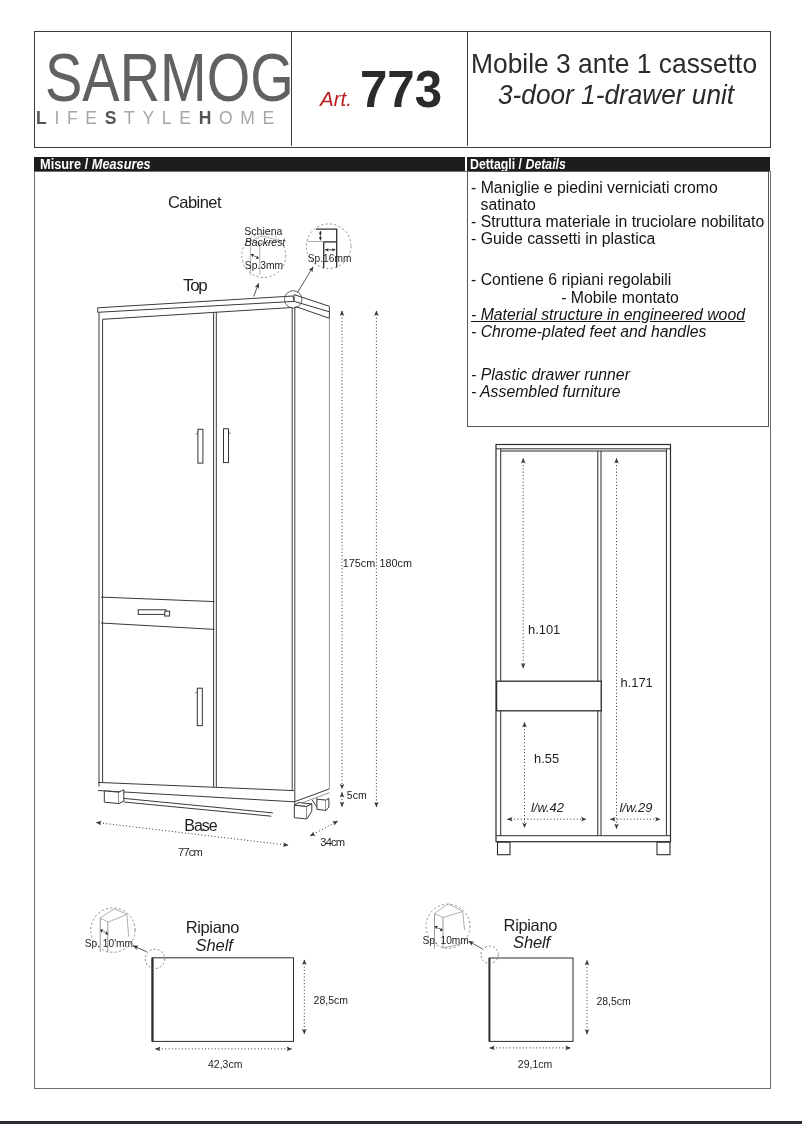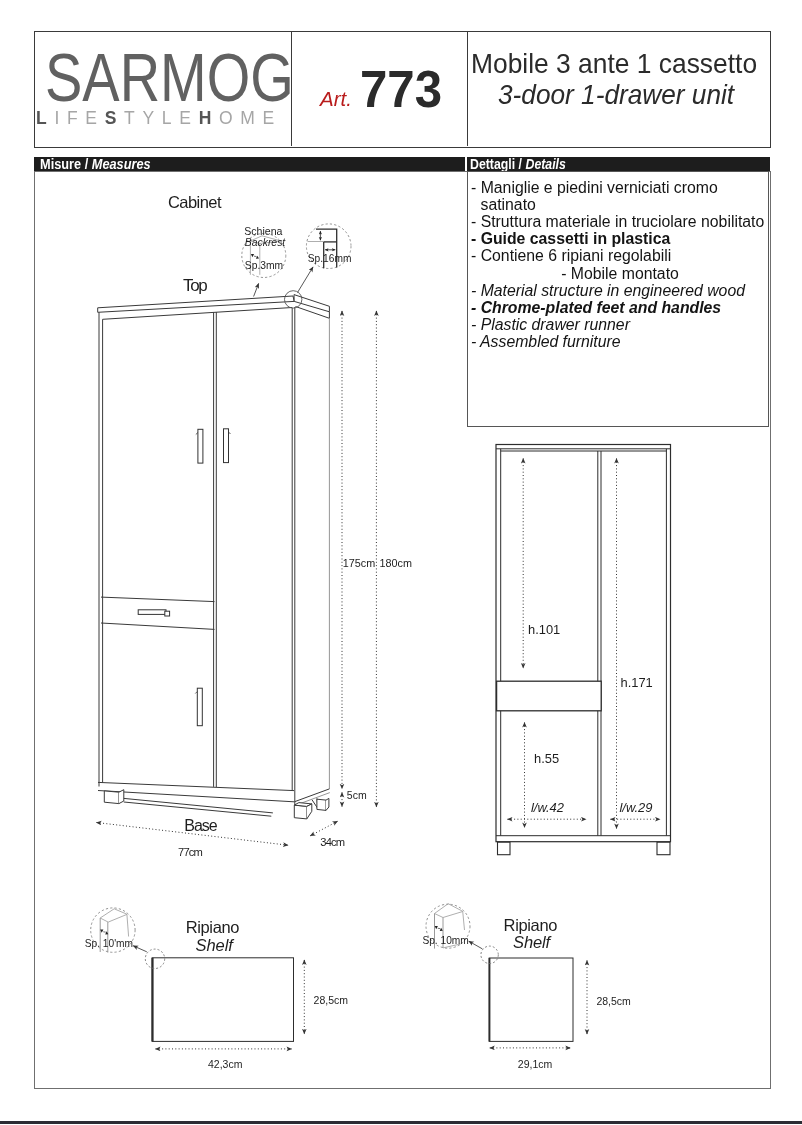--- a/index.html
+++ b/index.html
@@ -35,26 +35,26 @@
 
 <div class="abs" style="left:469.5px;top:156.5px;height:14.5px;line-height:15px;color:#fff;font-size:14.5px;font-weight:bold;white-space:nowrap;transform:scale(0.85,1);transform-origin:left top;">Dettagli / <i>Details</i></div>
 
 <div class="abs" style="left:34px;top:171px;width:735px;height:916px;border:1px solid #6f6f6f;"></div>
 
 <div class="abs" style="left:467px;top:171px;width:302px;height:256px;border:1px solid #565656;background:#fff;box-sizing:border-box;"></div>
 
 <div class="abs" style="left:471px;top:178.6px;width:298px;font-size:15.8px;line-height:17.2px;color:#141414;">
   <div style="padding-left:9.5px;text-indent:-9.5px;">- Maniglie e piedini verniciati cromo satinato</div>
   <div style="padding-left:9.5px;text-indent:-9.5px;">- Struttura materiale in truciolare nobilitato</div>
-  <div style="padding-left:9.5px;text-indent:-9.5px;font-weight:bold;">- Guide cassetti in plastica</div>
-  <div style="padding-left:9.5px;text-indent:-9.5px;">- Contiene 6 ripiani regolabili</div>
+  <div style="padding-left:9.5px;text-indent:-9.5px;">- Guide cassetti in plastica</div>
+  <div style="padding-left:9.5px;text-indent:-9.5px;margin-top:24px;">- Contiene 6 ripiani regolabili</div>
   <div style="padding-left:9.5px;text-indent:-9.5px;text-align:center;">- Mobile montato</div>
-  <div style="padding-left:9.5px;text-indent:-9.5px;font-style:italic;">- Material structure in engineered wood</div>
-  <div style="padding-left:9.5px;text-indent:-9.5px;font-style:italic;font-weight:bold;">- Chrome-plated feet and handles</div>
-  <div style="padding-left:9.5px;text-indent:-9.5px;font-style:italic;">- Plastic drawer runner</div>
+  <div style="padding-left:9.5px;text-indent:-9.5px;font-style:italic;text-decoration:underline;">- Material structure in engineered wood</div>
+  <div style="padding-left:9.5px;text-indent:-9.5px;font-style:italic;">- Chrome-plated feet and handles</div>
+  <div style="padding-left:9.5px;text-indent:-9.5px;font-style:italic;margin-top:26px;">- Plastic drawer runner</div>
   <div style="padding-left:9.5px;text-indent:-9.5px;font-style:italic;">- Assembled furniture</div>
 </div>
 
 <div class="abs" style="left:0px;top:1121px;width:802px;height:2.5px;background:#2c2c34;"></div>
 
 <svg class="abs" style="left:0;top:0;" width="802" height="1125" viewBox="0 0 802 1125" fill="none" stroke-linecap="butt">
 <defs>
 <marker id="ae" markerWidth="8" markerHeight="6" refX="5.2" refY="2.5" orient="auto" markerUnits="userSpaceOnUse">
         <path d="M0.2,0.2 L5.7,2.5 L0.2,4.8 L1.6,2.5 Z" fill="#333"></path>
       </marker>

